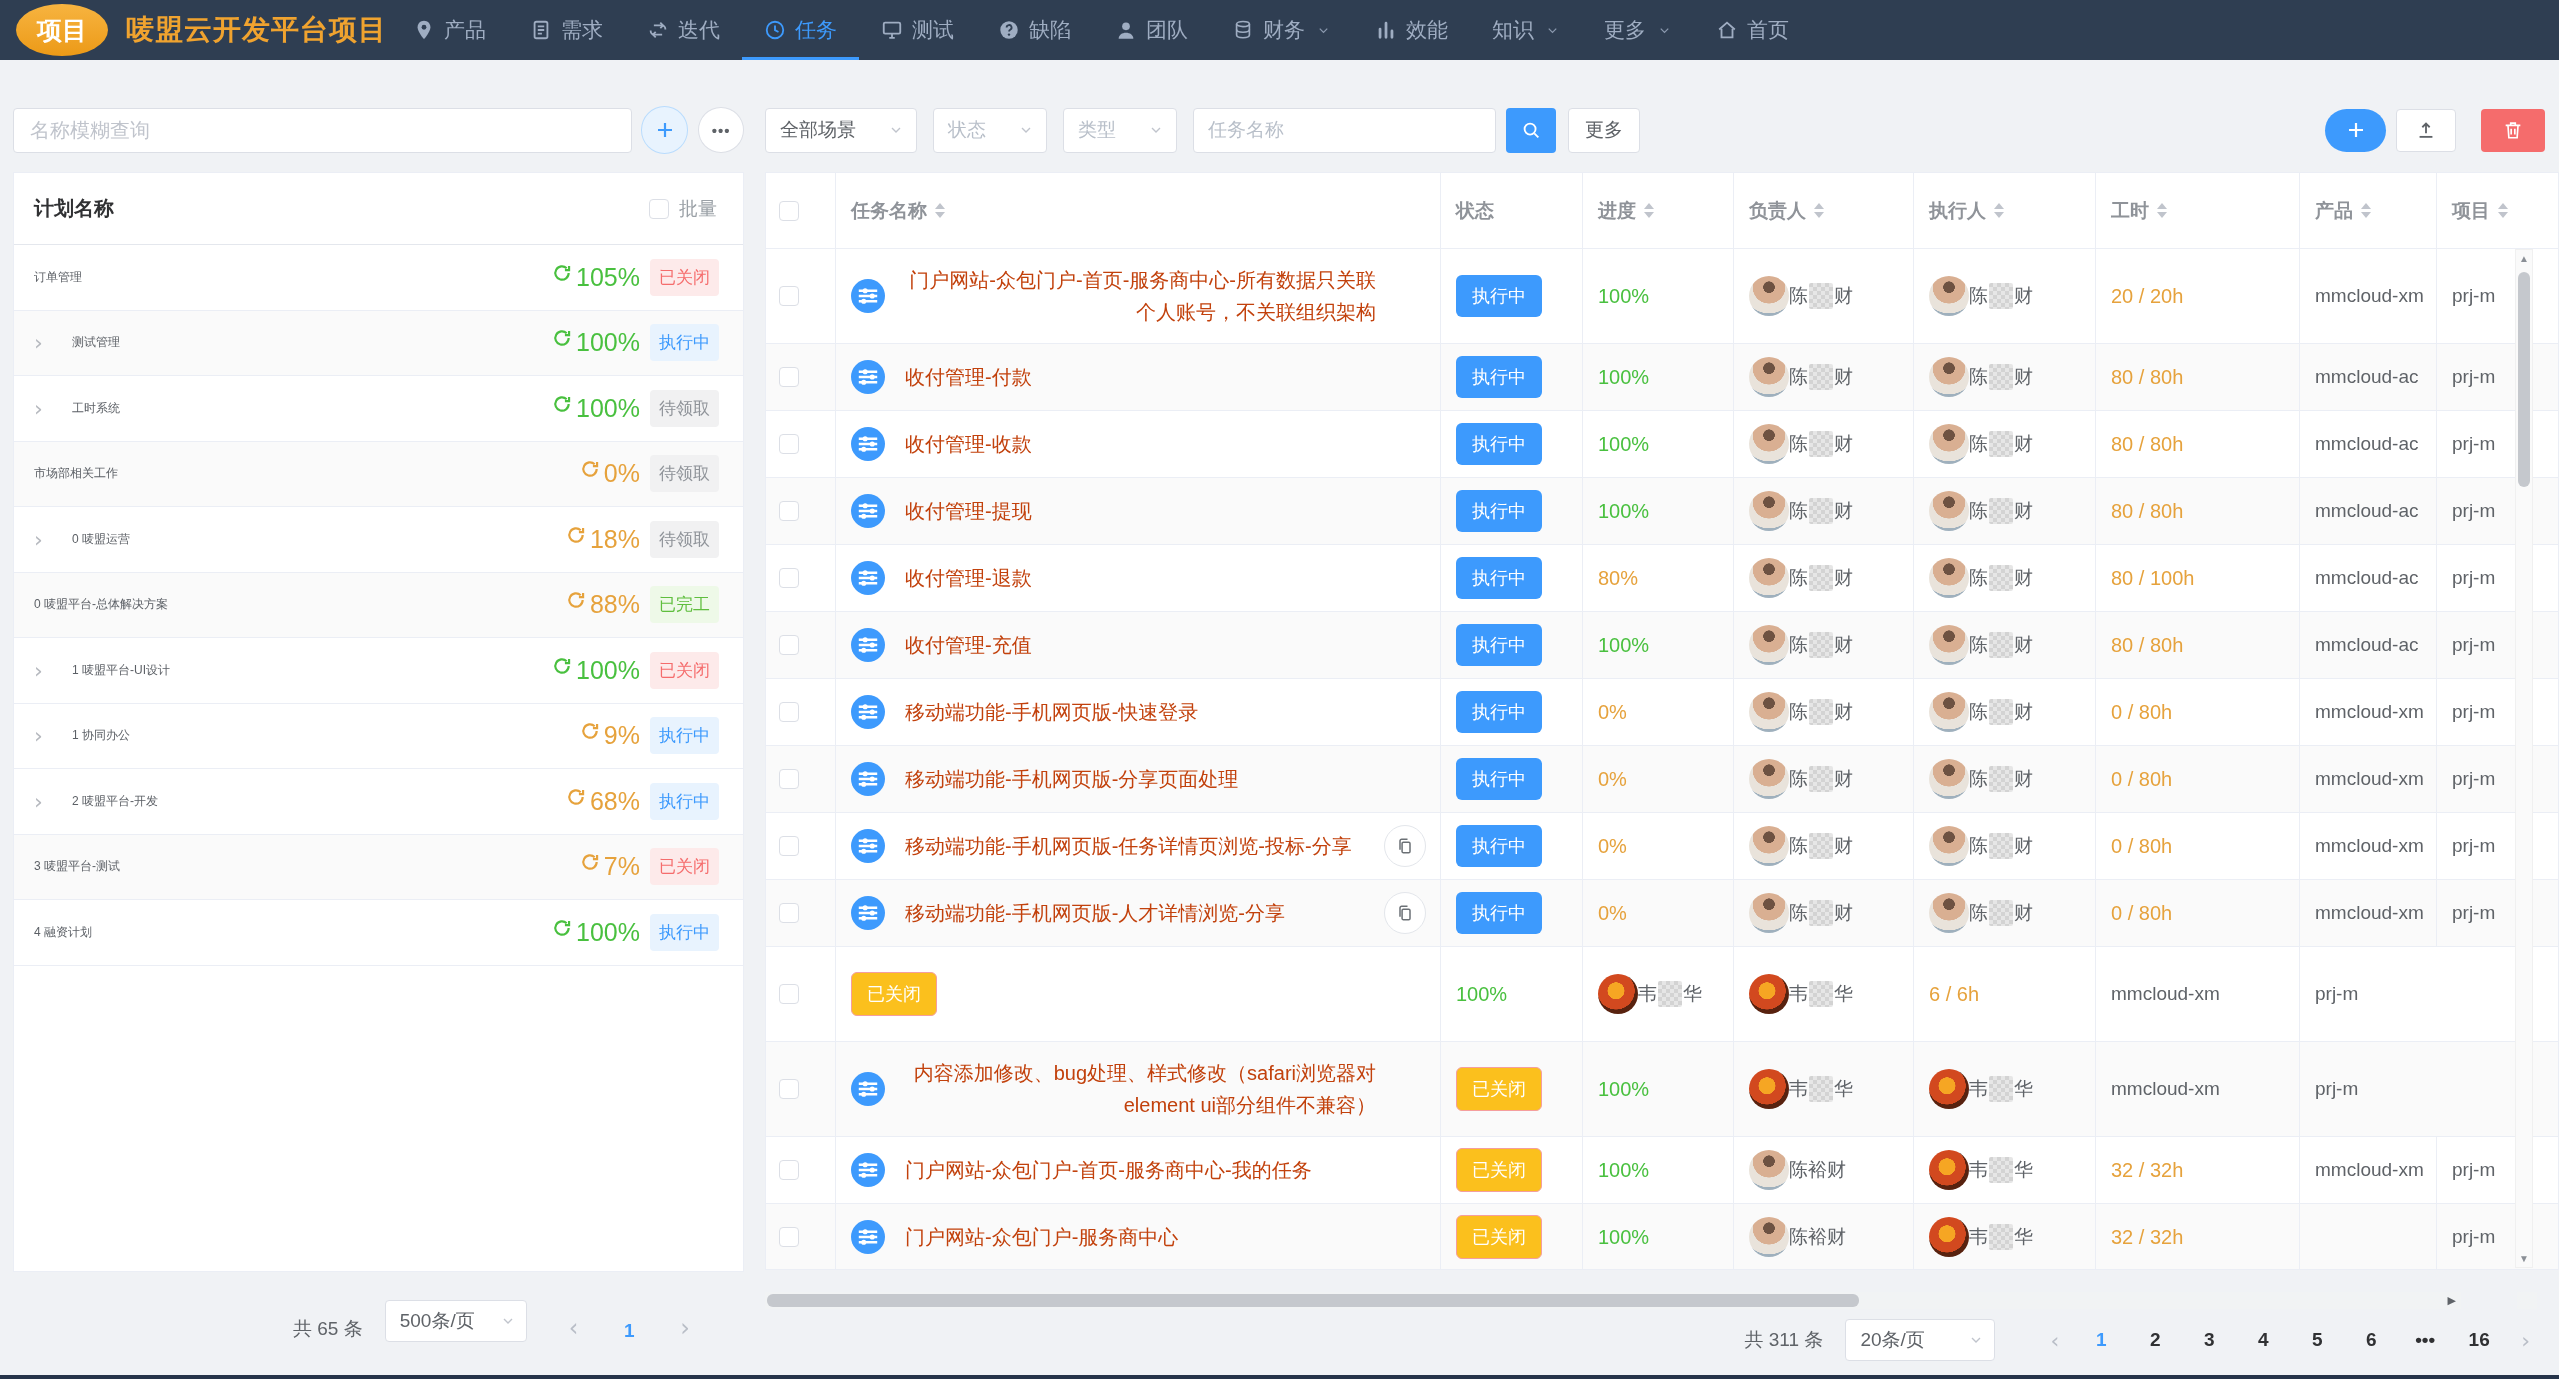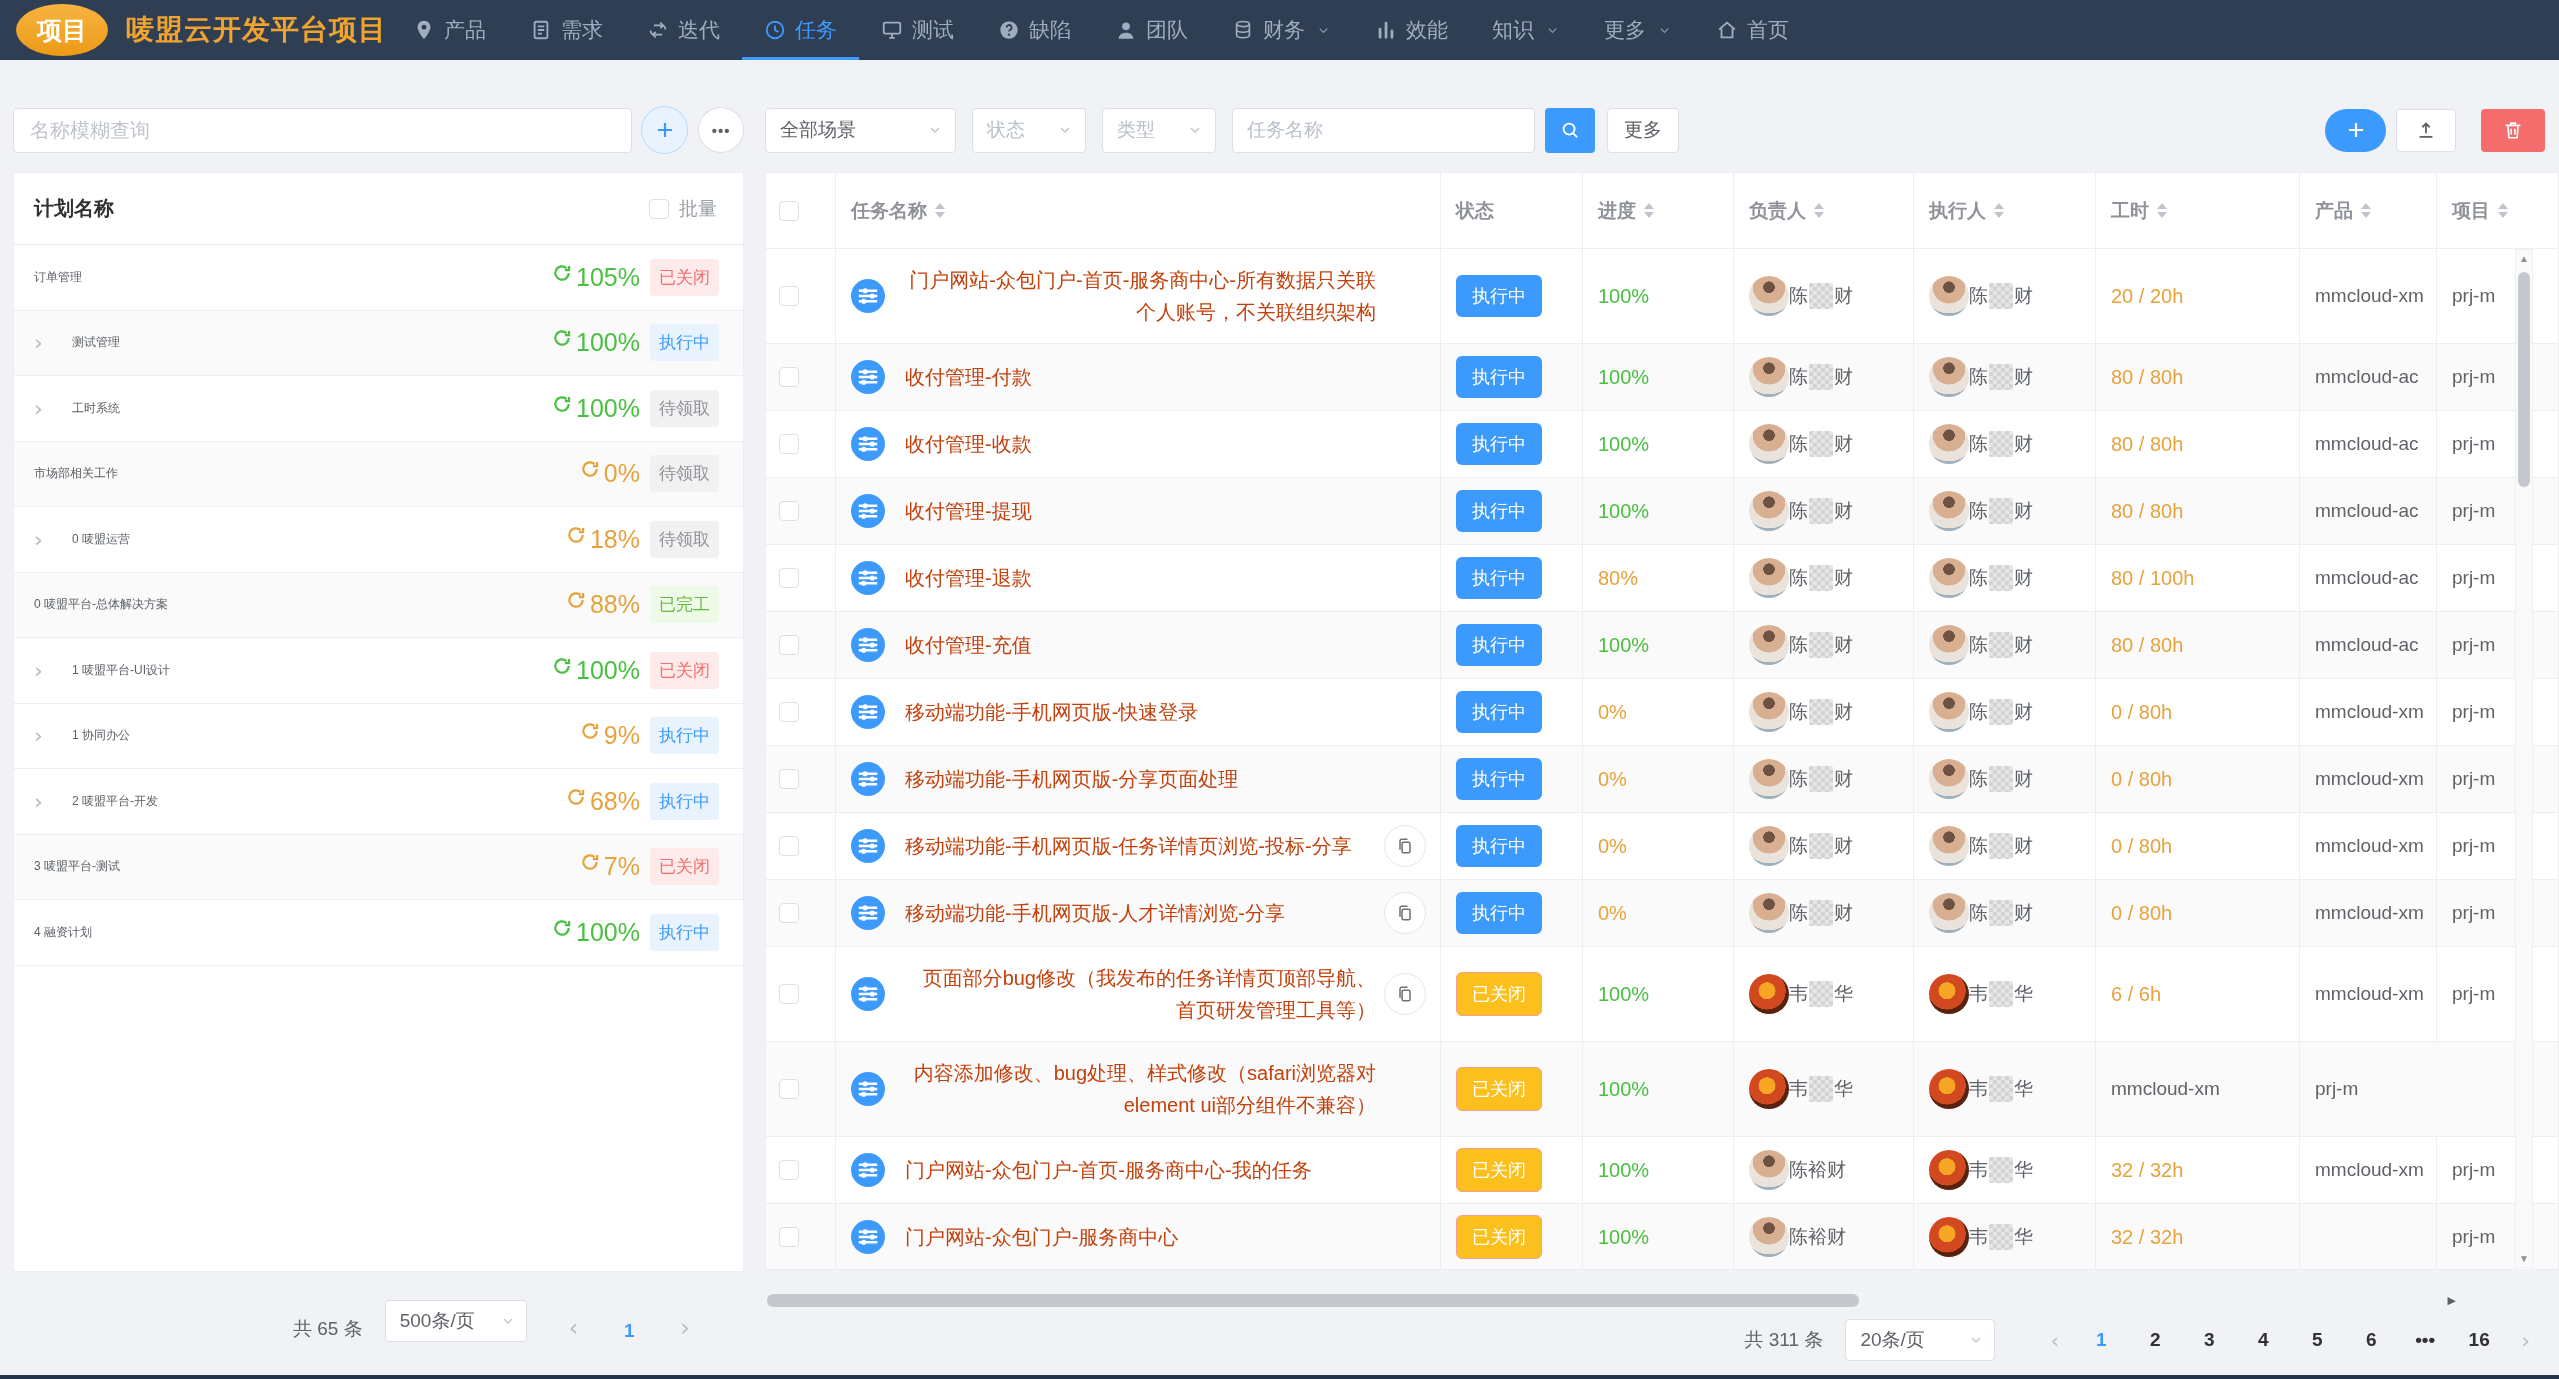--- a/index.html
+++ b/index.html
@@ -54,21 +54,21 @@
   .pg-num[data-active="true"] { color:#3d9afd; }
   .left-footer .pg-arrow { margin-left:42px; }
   .left-footer .pg-num { margin-left:38px; }
   .left-footer .pg-arrow.next { margin-left:38px; }
 
   
   .toolbar { position:absolute; left:765px; top:106px; width:1780px; height:48px; display:flex; align-items:center; }
   .sel { height:45px; border:1px solid #dcdfe6; border-radius:4px; background:#fff; display:flex; align-items:center; justify-content:space-between; padding:0 12px 0 14px; font-size:19px; cursor:pointer; }
   .sel svg { width:16px; height:16px; color:#c0c4cc; flex:none; }
   .sel .val { color:#5f6368; } .sel .ph { color:#b8bfc9; }
-  .sel-scene { width:191px; }
+  .sel-scene { width:152px; }
   .sel-status,.sel-type { width:114px; margin-left:16px; }
   .task-search { width:303px; height:45px; margin-left:16px; border:1px solid #dcdfe6; border-radius:4px; background:#fff; padding:0 14px; font-size:19px; outline:none; }
   .task-search::placeholder { color:#b8bfc9; }
   .btn-search { width:50px; height:45px; margin-left:10px; border:none; border-radius:4px; background:#3d9afd; color:#fff; display:flex; align-items:center; justify-content:center; cursor:pointer; }
   .btn-search svg { width:22px; height:22px; }
   .btn-more { height:45px; margin-left:12px; padding:0 16px; background:#fff; border:1px solid #dcdfe6; border-radius:4px; font-size:19px; color:#5f6368; cursor:pointer; }
   .tb-right { margin-left:auto; display:flex; align-items:center; }
   .btn-add-task { width:61px; height:43px; border:none; border-radius:22px; background:#3d9afd; color:#fff; display:flex; align-items:center; justify-content:center; cursor:pointer; }
   .btn-add-task svg { width:24px; height:24px; }
   .btn-upload { width:60px; height:43px; margin-left:10px; background:#fff; border:1px solid #dcdfe6; border-radius:4px; color:#5f6368; display:flex; align-items:center; justify-content:center; cursor:pointer; }
@@ -936,36 +936,20 @@
         </div>
         <div class="td">
           <span>prj-m</span>
         </div>
       </div>
 
       <div class="trow" data-tall="true">
         <div class="td" style="padding-left:13px;">
           <span class="cb"></span>
         </div>
-        <div class="td td-task">
-          <svg class="task-ico" viewBox="0 0 24 24">
-            <circle cx="12" cy="12" r="12" fill="#3d9afd"></circle>
-            <path d="M5.5 8.3h13M5.5 12h13M5.5 15.7h13" stroke="#fff" stroke-width="1.7"></path>
-            <circle cx="10" cy="8.3" r="1.8" fill="#fff"></circle>
-            <circle cx="15" cy="12" r="1.8" fill="#fff"></circle>
-            <circle cx="9" cy="15.7" r="1.8" fill="#fff"></circle>
-          </svg>
-          <span class="task-text">页面部分bug修改（我发布的任务详情页顶部导航、首页研发管理工具等）</span>
-          <span class="copy-btn">
-            <svg viewBox="0 0 24 24">
-              <rect x="8.5" y="7.5" width="9.5" height="12.5" rx="1.5" fill="none" stroke="currentColor" stroke-width="1.8"></rect>
-              <path d="M6 16.5V6a2 2 0 0 1 2-2h7" fill="none" stroke="currentColor" stroke-width="1.8"></path>
-            </svg>
-          </span>
-        </div>
         <div class="td">
           <span class="st" data-st="closed">已关闭</span>
         </div>
         <div class="td">
           <span class="prog" data-color="green">100%</span>
         </div>
         <div class="td td-person">
           <span class="avatar" data-av="dragon"></span>
           <span class="pname"><span>韦</span><span class="mask"></span><span>华</span></span>
         </div>

